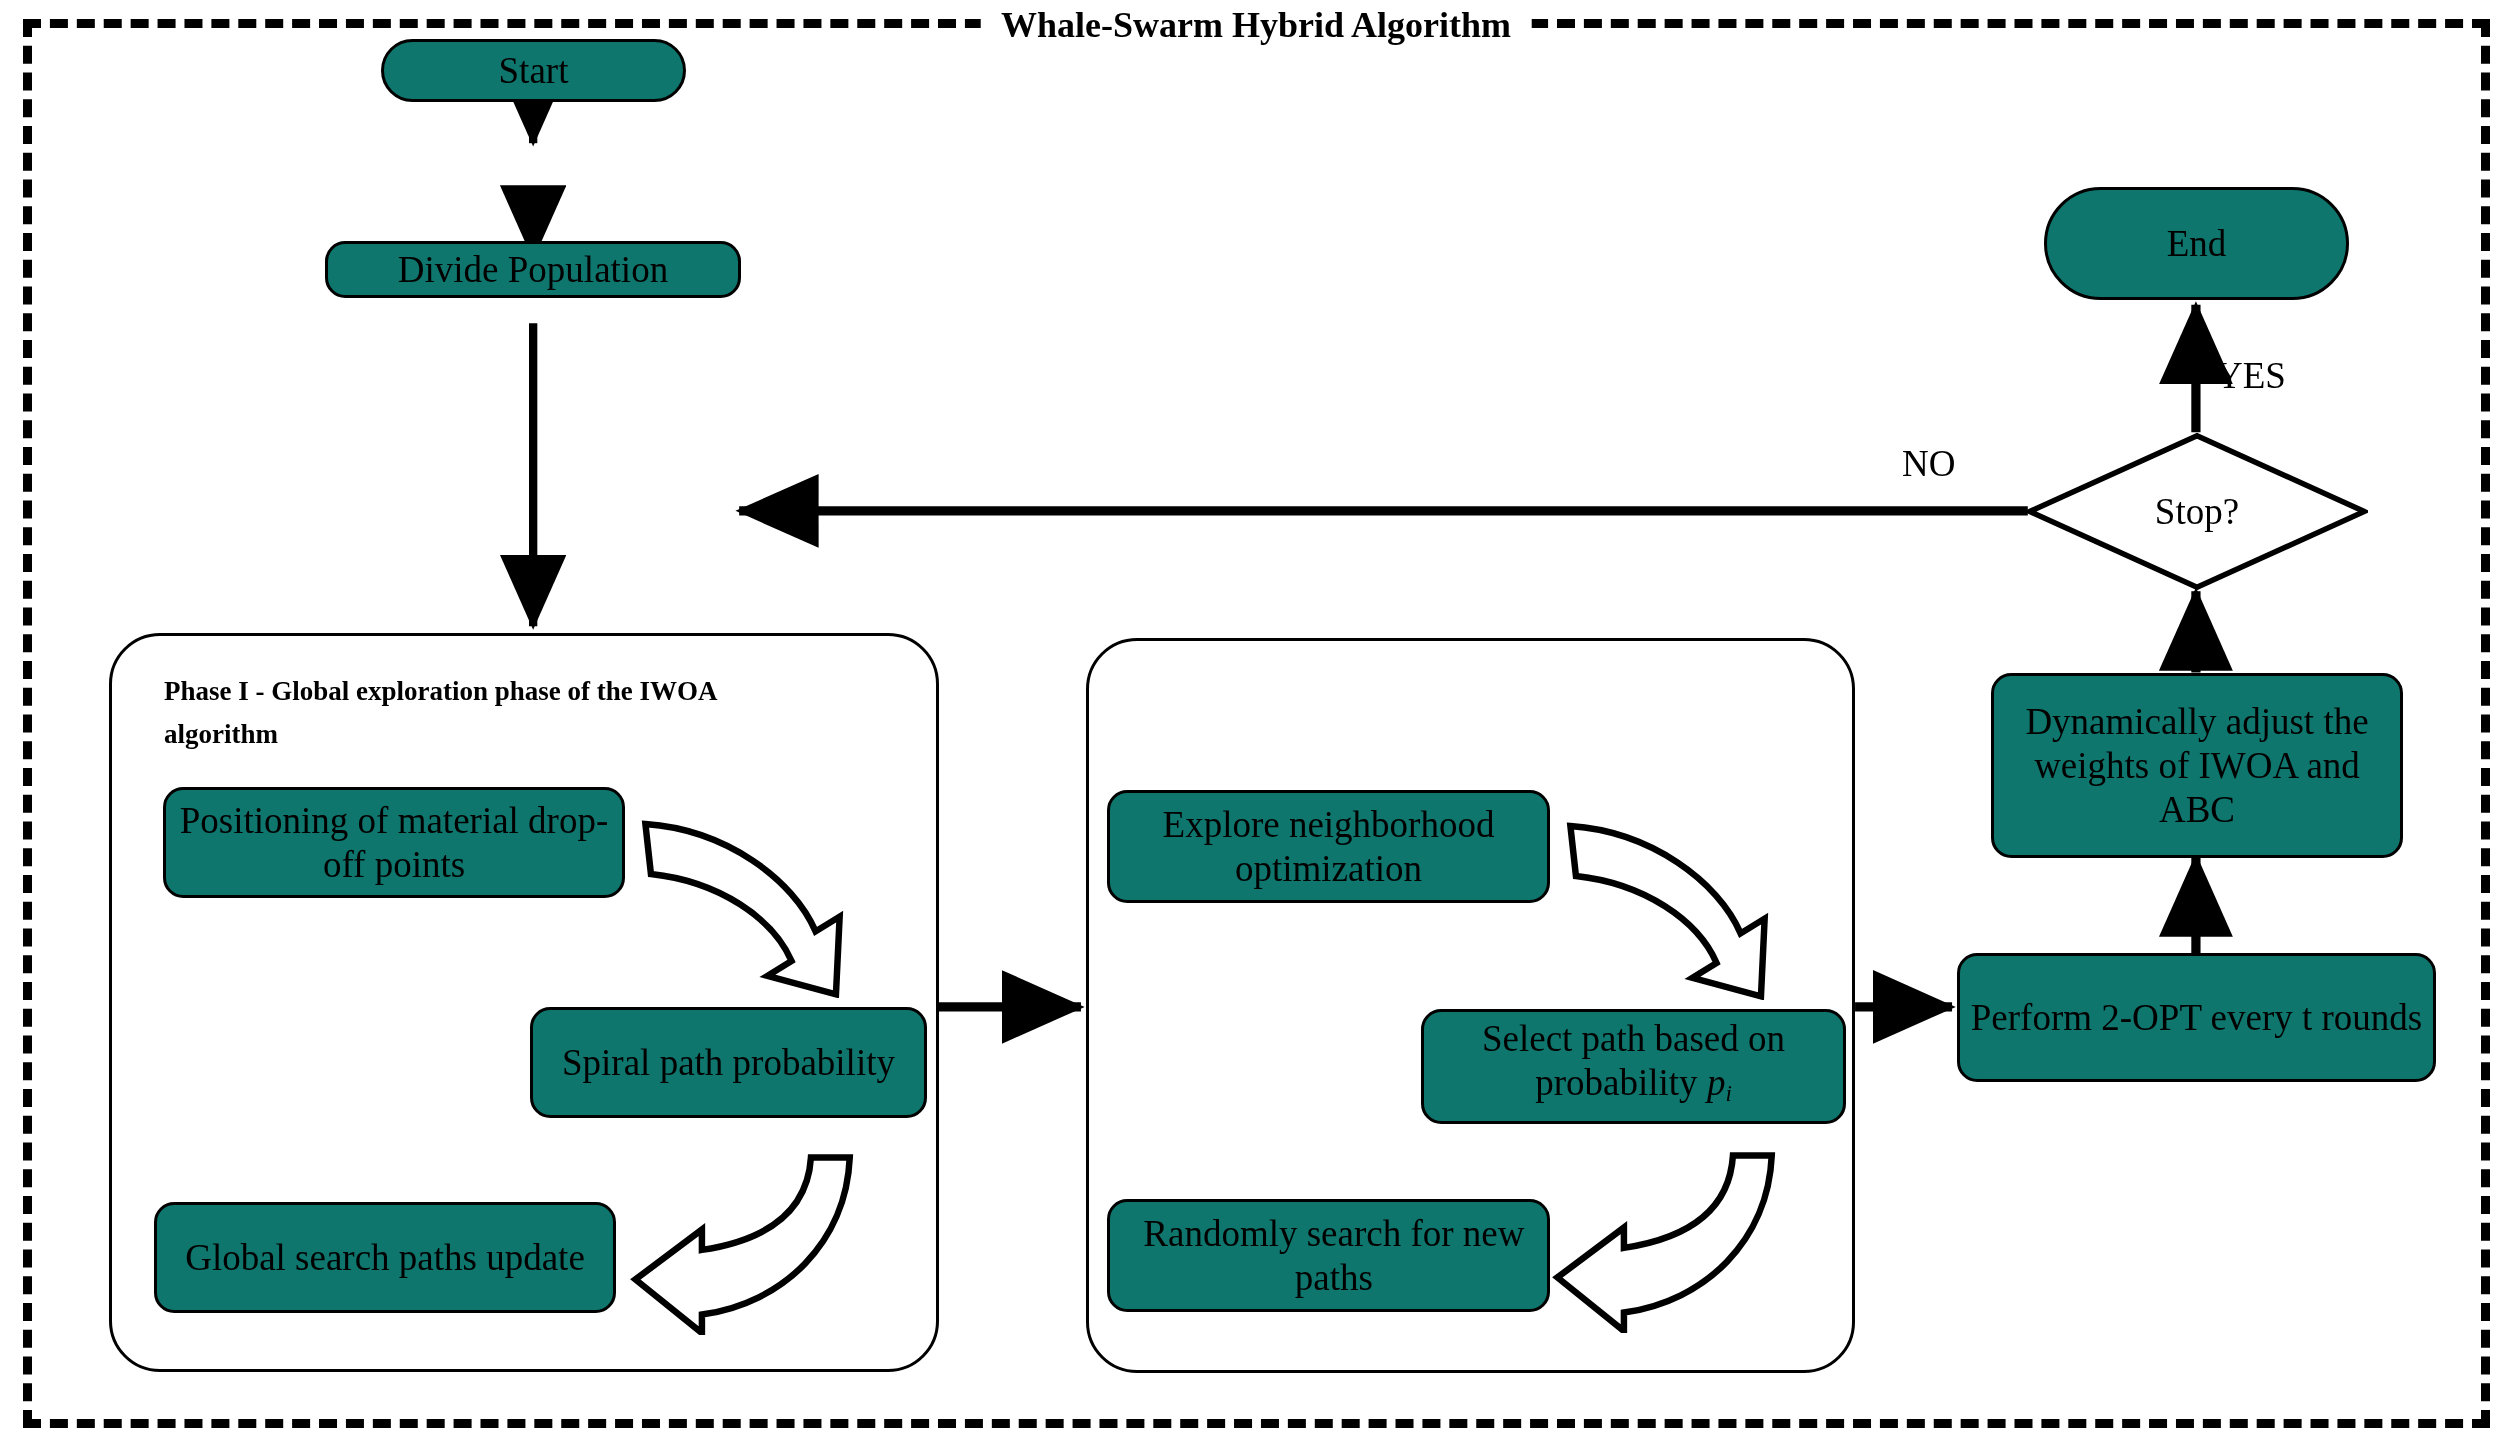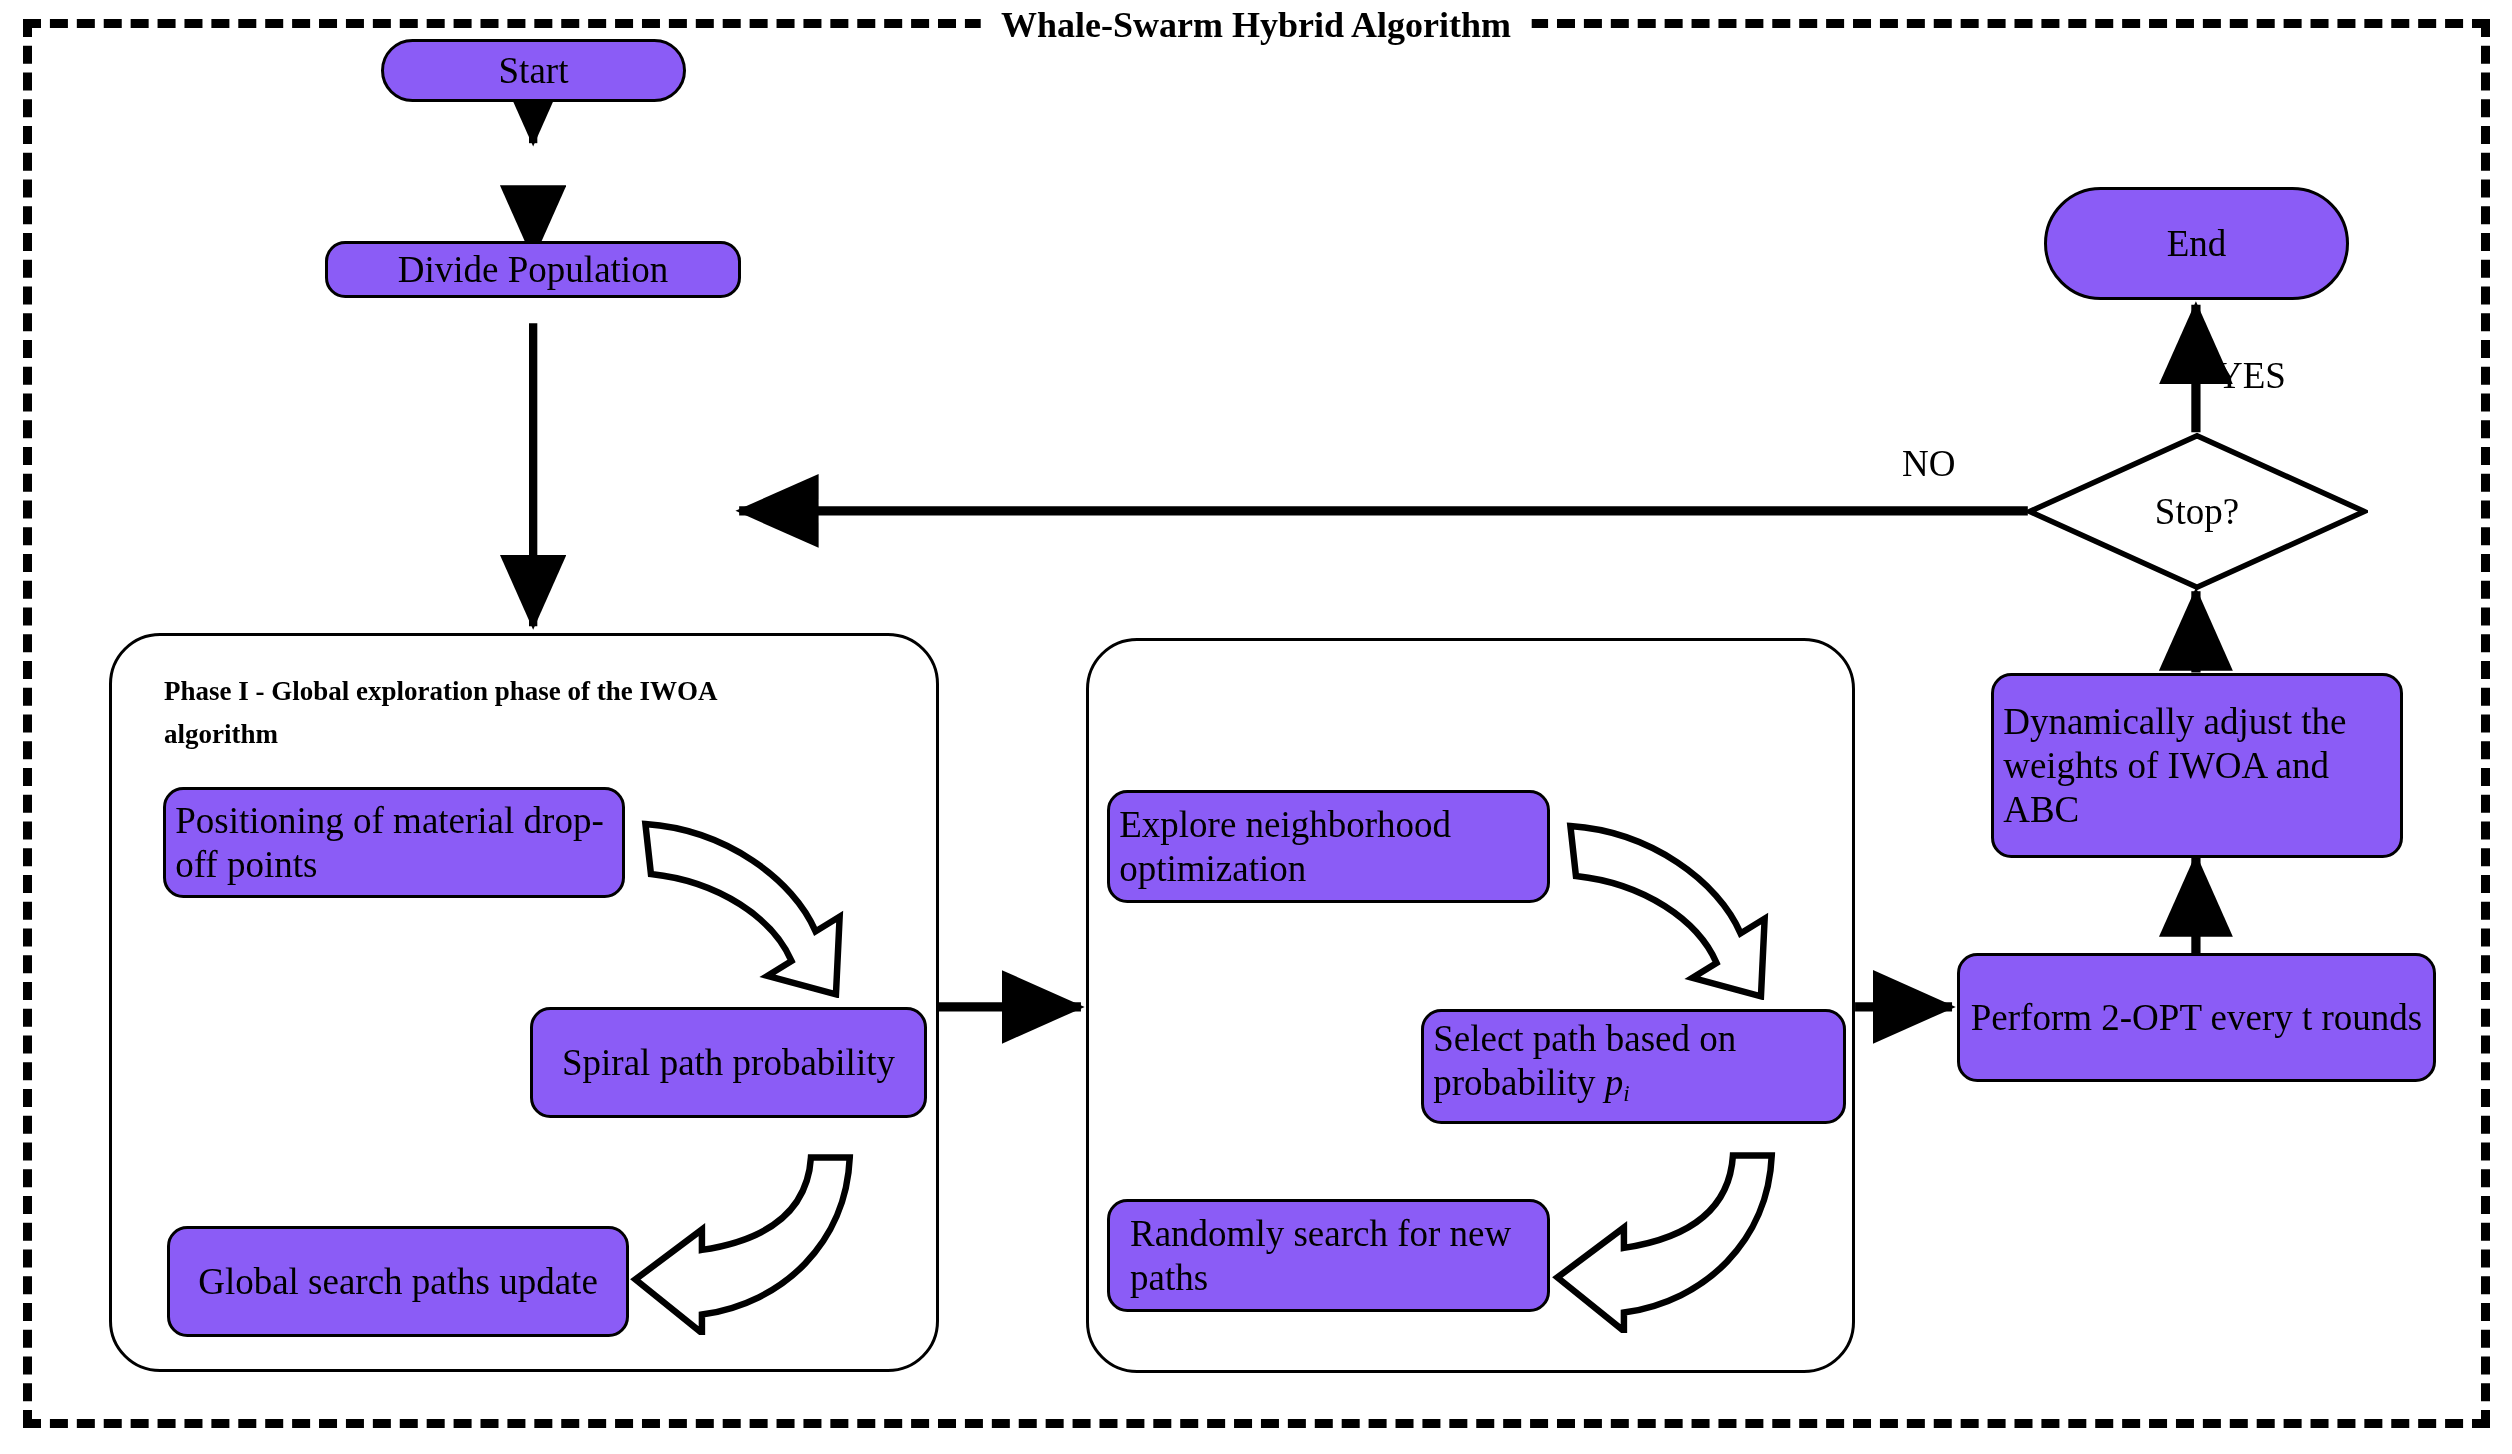--- a/index.html
+++ b/index.html
@@ -26,25 +26,25 @@
     line-height:46px;
     white-space:nowrap;
     color:#000;
   }
 
   
   .node{
     position:absolute;
     box-sizing:border-box;
     border:3.7px solid #000;
-    background:#8b5cf6;
+    background:#0f766e;
     display:flex;
     align-items:center;
     justify-content:center;
-    text-align:left;
+    text-align:center;
     font-family:"Liberation Serif",serif;
     font-size:37px;
     line-height:44px;
     color:#000;
     padding:3.7px 9.2px;
   }
   .rounded{border-radius:20.3px;}
   .stadium{border-radius:923px;}
 
   
@@ -131,21 +131,21 @@
 
   <div class="node rounded" style="left:325px;top:241px;width:416px;height:57px;">Divide Population</div>
 
   <div class="phase" style="left:109px;top:633px;width:830px;height:739px;"></div>
   <div class="phase-title" style="left:164px;top:670px;width:647px;">Phase I - Global exploration phase of the IWOA algorithm</div>
 
   <div class="node rounded" style="left:163px;top:787px;width:462px;height:111px;">Positioning of material drop-off points</div>
 
   <div class="node rounded" style="left:530px;top:1008px;width:397px;height:111px; left:530px;top:1007px;">Spiral path probability</div>
 
-  <div class="node rounded" style="left:167px;top:1202px;width:462px;height:111px;margin-top:24px;">Global search paths update</div>
+  <div class="node rounded" style="left:154px;top:1202px;width:462px;height:111px;">Global search paths update</div>
 
   <svg style="position:absolute;left:638px;top:813px;width:222px;height:185px;" viewBox="0 0 240 200">
     <path d="M 8,12 C 95,18 168,72 192,128 L 218,112 L 214,196 L 140,176 L 166,160
              C 146,114 88,74 14,66 Z" fill="#fff" stroke="#000" stroke-width="7" stroke-linejoin="miter"></path>
   </svg>
 
   <svg style="position:absolute;left:628px;top:1150px;width:231px;height:185px;" viewBox="0 0 250 200">
     <path d="M 198,8 L 240,8 C 236,100 168,166 80,178 L 80,198 L 8,140 L 80,86 L 80,108
              C 146,98 194,70 198,8 Z" fill="#fff" stroke="#000" stroke-width="7" stroke-linejoin="miter"></path>
   </svg>

